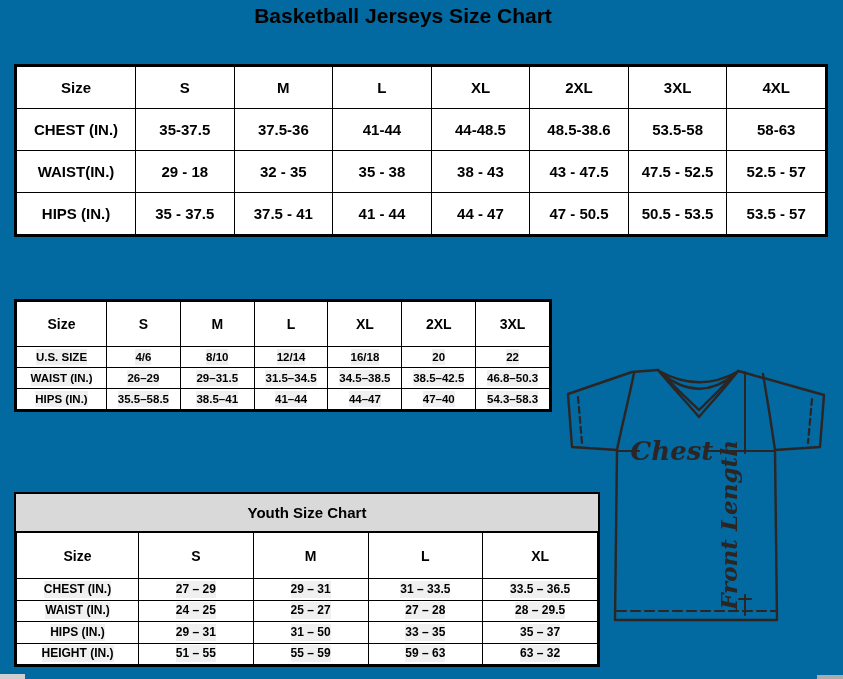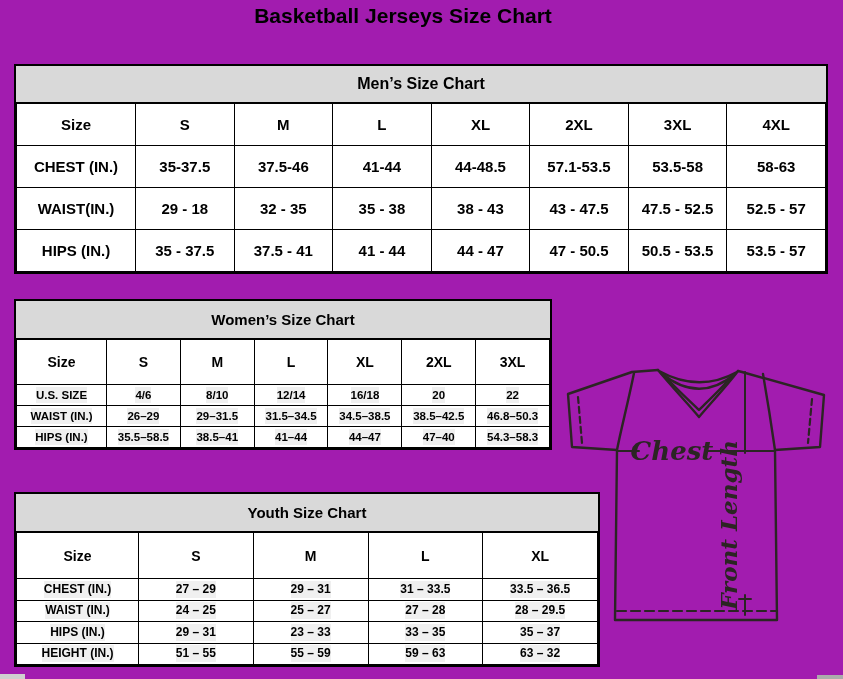--- a/index.html
+++ b/index.html
@@ -1,16 +1,16 @@
 <!DOCTYPE html>
 <html style="--header-bg: #d9d9d9; --cell-highlight: #f0f0f0; --line-color: #2b2523;"><head>
 <meta charset="utf-8">
 <style>
   html,body{margin:0;padding:0;background:#fff;}
-  .canvas{position:relative;width:843px;height:679px;background:#a21caf;overflow:hidden;
+  .canvas{position:relative;width:843px;height:679px;background:#0369a1;overflow:hidden;
           font-family:"Liberation Sans",sans-serif;color:#000;}
   .page-title{position:absolute;left:0;top:4px;width:806px;text-align:center;
               font-size:21px;font-weight:bold;margin:0;}
   
   .tbl{position:absolute;border:2px solid #000;background:#fff;box-sizing:border-box;}
   .tbl-title{background:var(--header-bg,#d9d9d9);border-bottom:1px solid #000;
              font-weight:bold;text-align:center;}
   .tbl table{border-collapse:collapse;width:100%;table-layout:fixed;}
   .tbl th,.tbl td{border:1px solid #000;text-align:center;font-weight:bold;
                   padding:0;overflow:hidden;white-space:nowrap;}
@@ -40,21 +40,20 @@
   .scroll-frag.right{left:817px;top:675px;width:26px;height:4px;background:#ababab;}
 </style>
 </head>
 <body>
 
 <div class="canvas">
 
   <h1 class="page-title">Basketball Jerseys Size Chart</h1>
 
   <section class="tbl men">
-    <div class="tbl-title">Men’s Size Chart</div>
   <table>
         <colgroup>
           <col class="c0">
           <col>
           <col>
           <col>
           <col>
           <col>
           <col>
           <col>
@@ -68,24 +67,24 @@
             <th>XL</th>
             <th>2XL</th>
             <th>3XL</th>
             <th>4XL</th>
           </tr>
         </thead>
         <tbody>
           <tr>
             <th>CHEST (IN.)</th>
             <td>35-37.5</td>
-            <td>37.5-46</td>
+            <td>37.5-36</td>
             <td>41-44</td>
             <td>44-48.5</td>
-            <td>57.1-53.5</td>
+            <td>48.5-38.6</td>
             <td>53.5-58</td>
             <td>58-63</td>
           </tr>
           <tr>
             <th>WAIST(IN.)</th>
             <td>29 - 18</td>
             <td>32 - 35</td>
             <td>35 - 38</td>
             <td>38 - 43</td>
             <td>43 - 47.5</td>
@@ -100,21 +99,20 @@
             <td>44 - 47</td>
             <td>47 - 50.5</td>
             <td>50.5 - 53.5</td>
             <td>53.5 - 57</td>
           </tr>
         </tbody>
       </table>
     </section>
 
   <section class="tbl women">
-    <div class="tbl-title">Women’s Size Chart</div>
   <table>
         <colgroup>
           <col class="c0">
           <col>
           <col>
           <col>
           <col>
           <col>
           <col>
         </colgroup>
@@ -191,21 +189,21 @@
           <tr>
             <th><span class="hl">WAIST (IN.)</span></th>
             <td><span class="hl">24 – 25</span></td>
             <td><span class="hl">25 – 27</span></td>
             <td><span class="hl">27 – 28</span></td>
             <td><span class="hl">28 – 29.5</span></td>
           </tr>
           <tr>
             <th><span class="hl">HIPS (IN.)</span></th>
             <td><span class="hl">29 – 31</span></td>
-            <td><span class="hl">23 – 33</span></td>
+            <td><span class="hl">31 – 50</span></td>
             <td><span class="hl">33 – 35</span></td>
             <td><span class="hl">35 – 37</span></td>
           </tr>
           <tr>
             <th><span class="hl">HEIGHT (IN.)</span></th>
             <td><span class="hl">51 – 55</span></td>
             <td><span class="hl">55 – 59</span></td>
             <td><span class="hl">59 – 63</span></td>
             <td><span class="hl">63 – 32</span></td>
           </tr>

